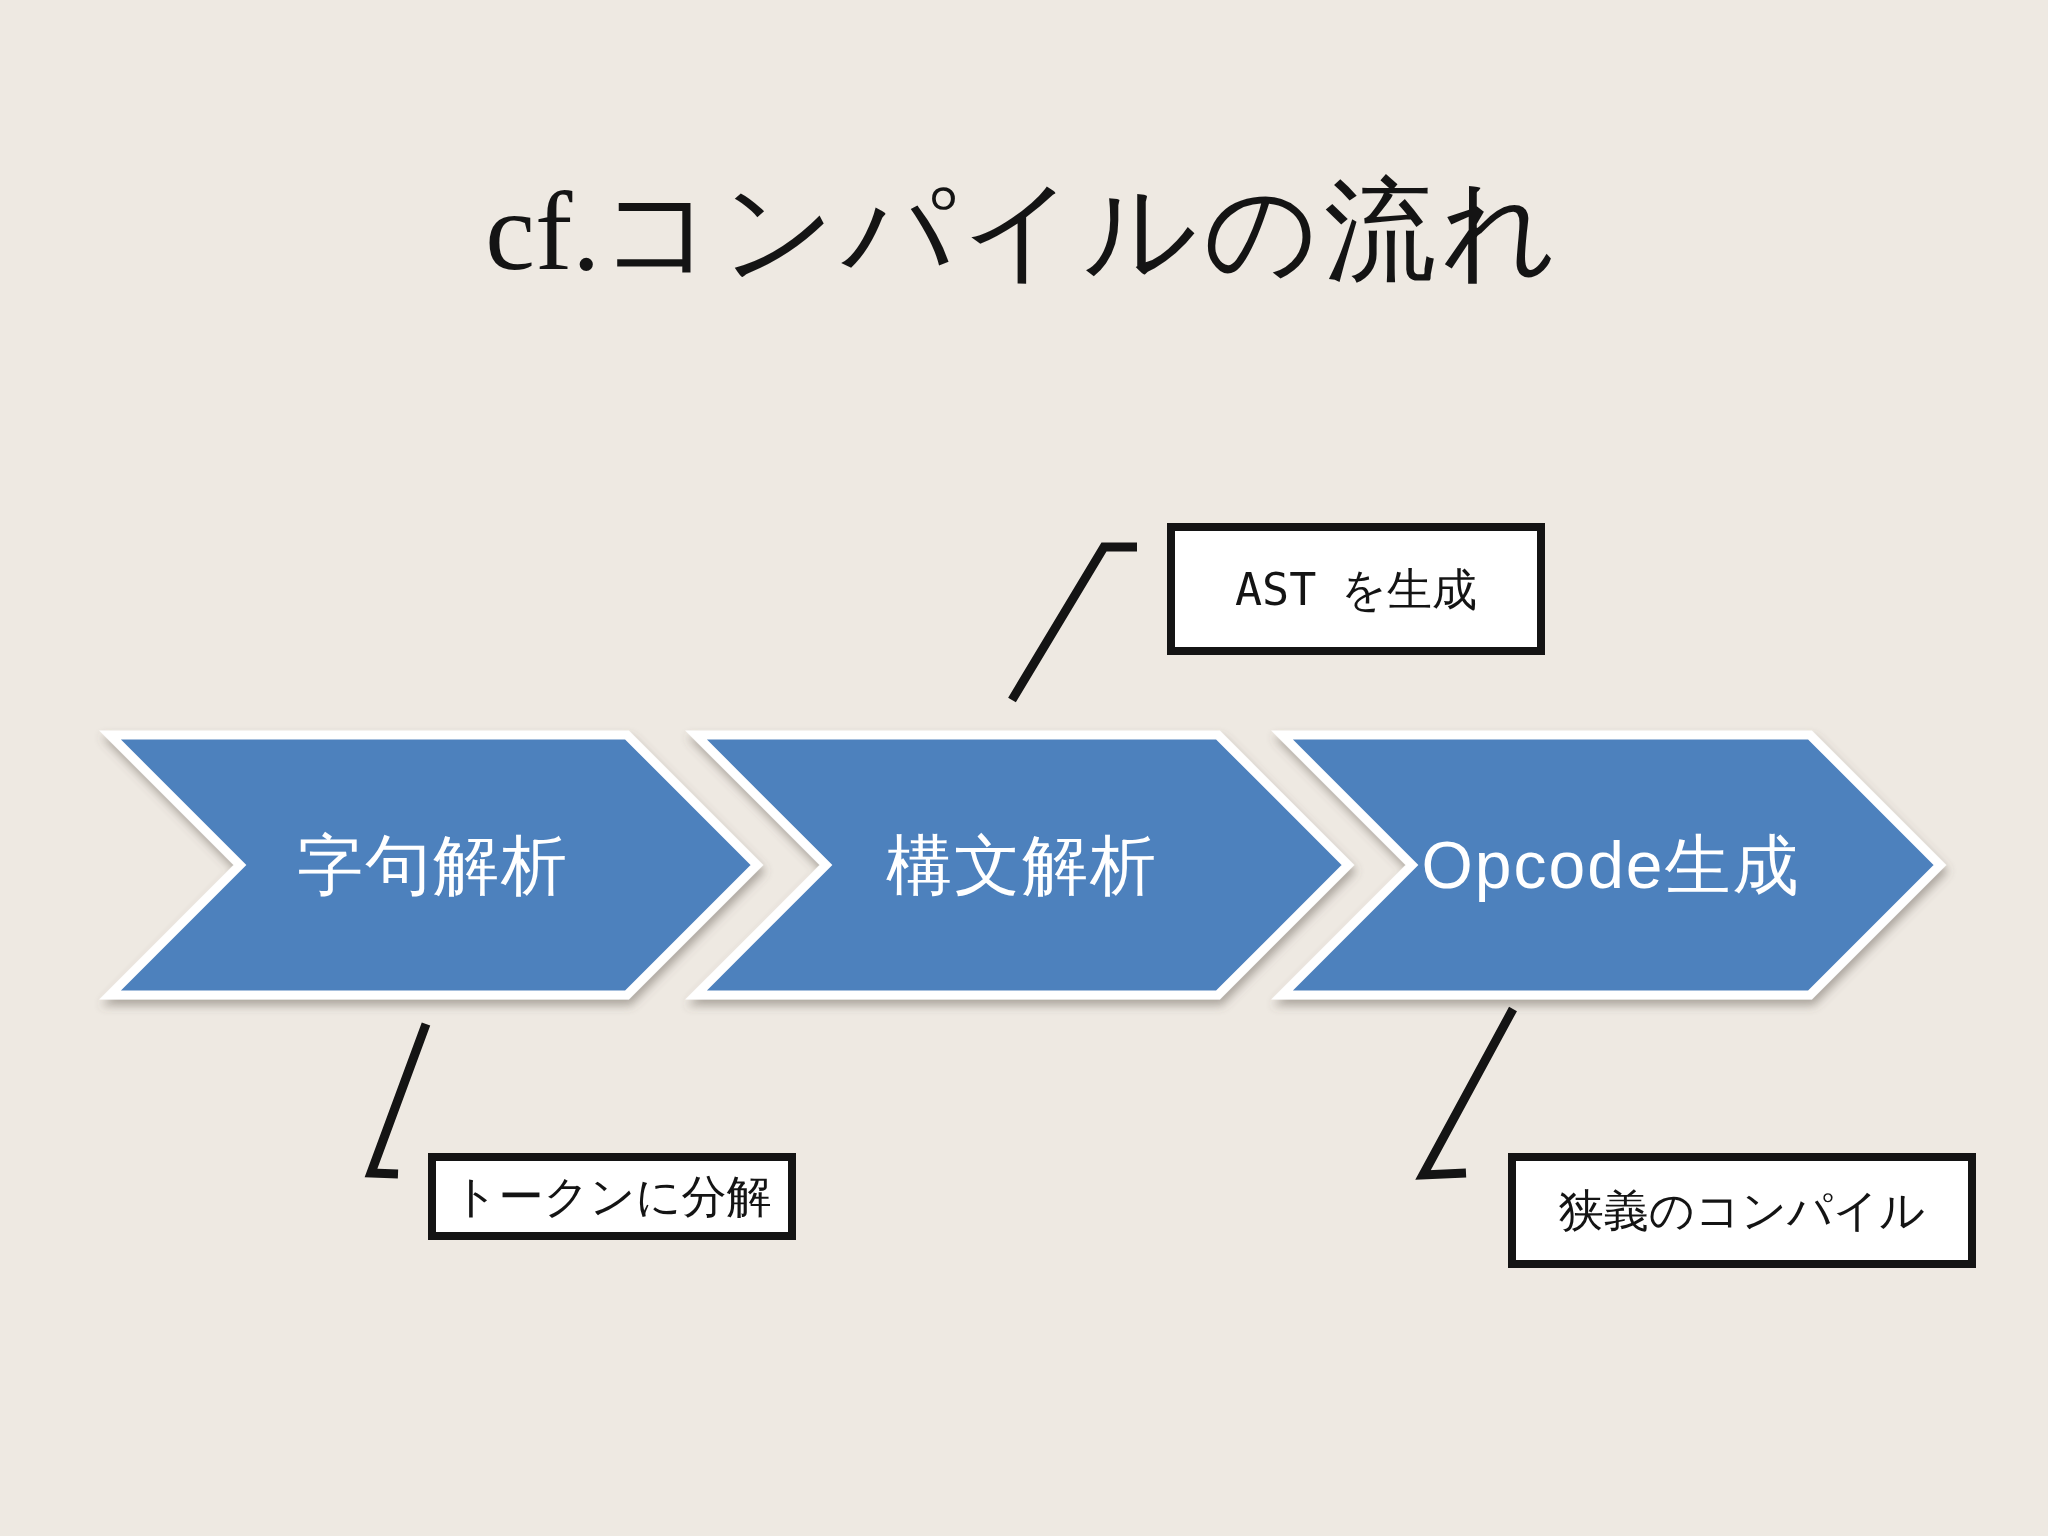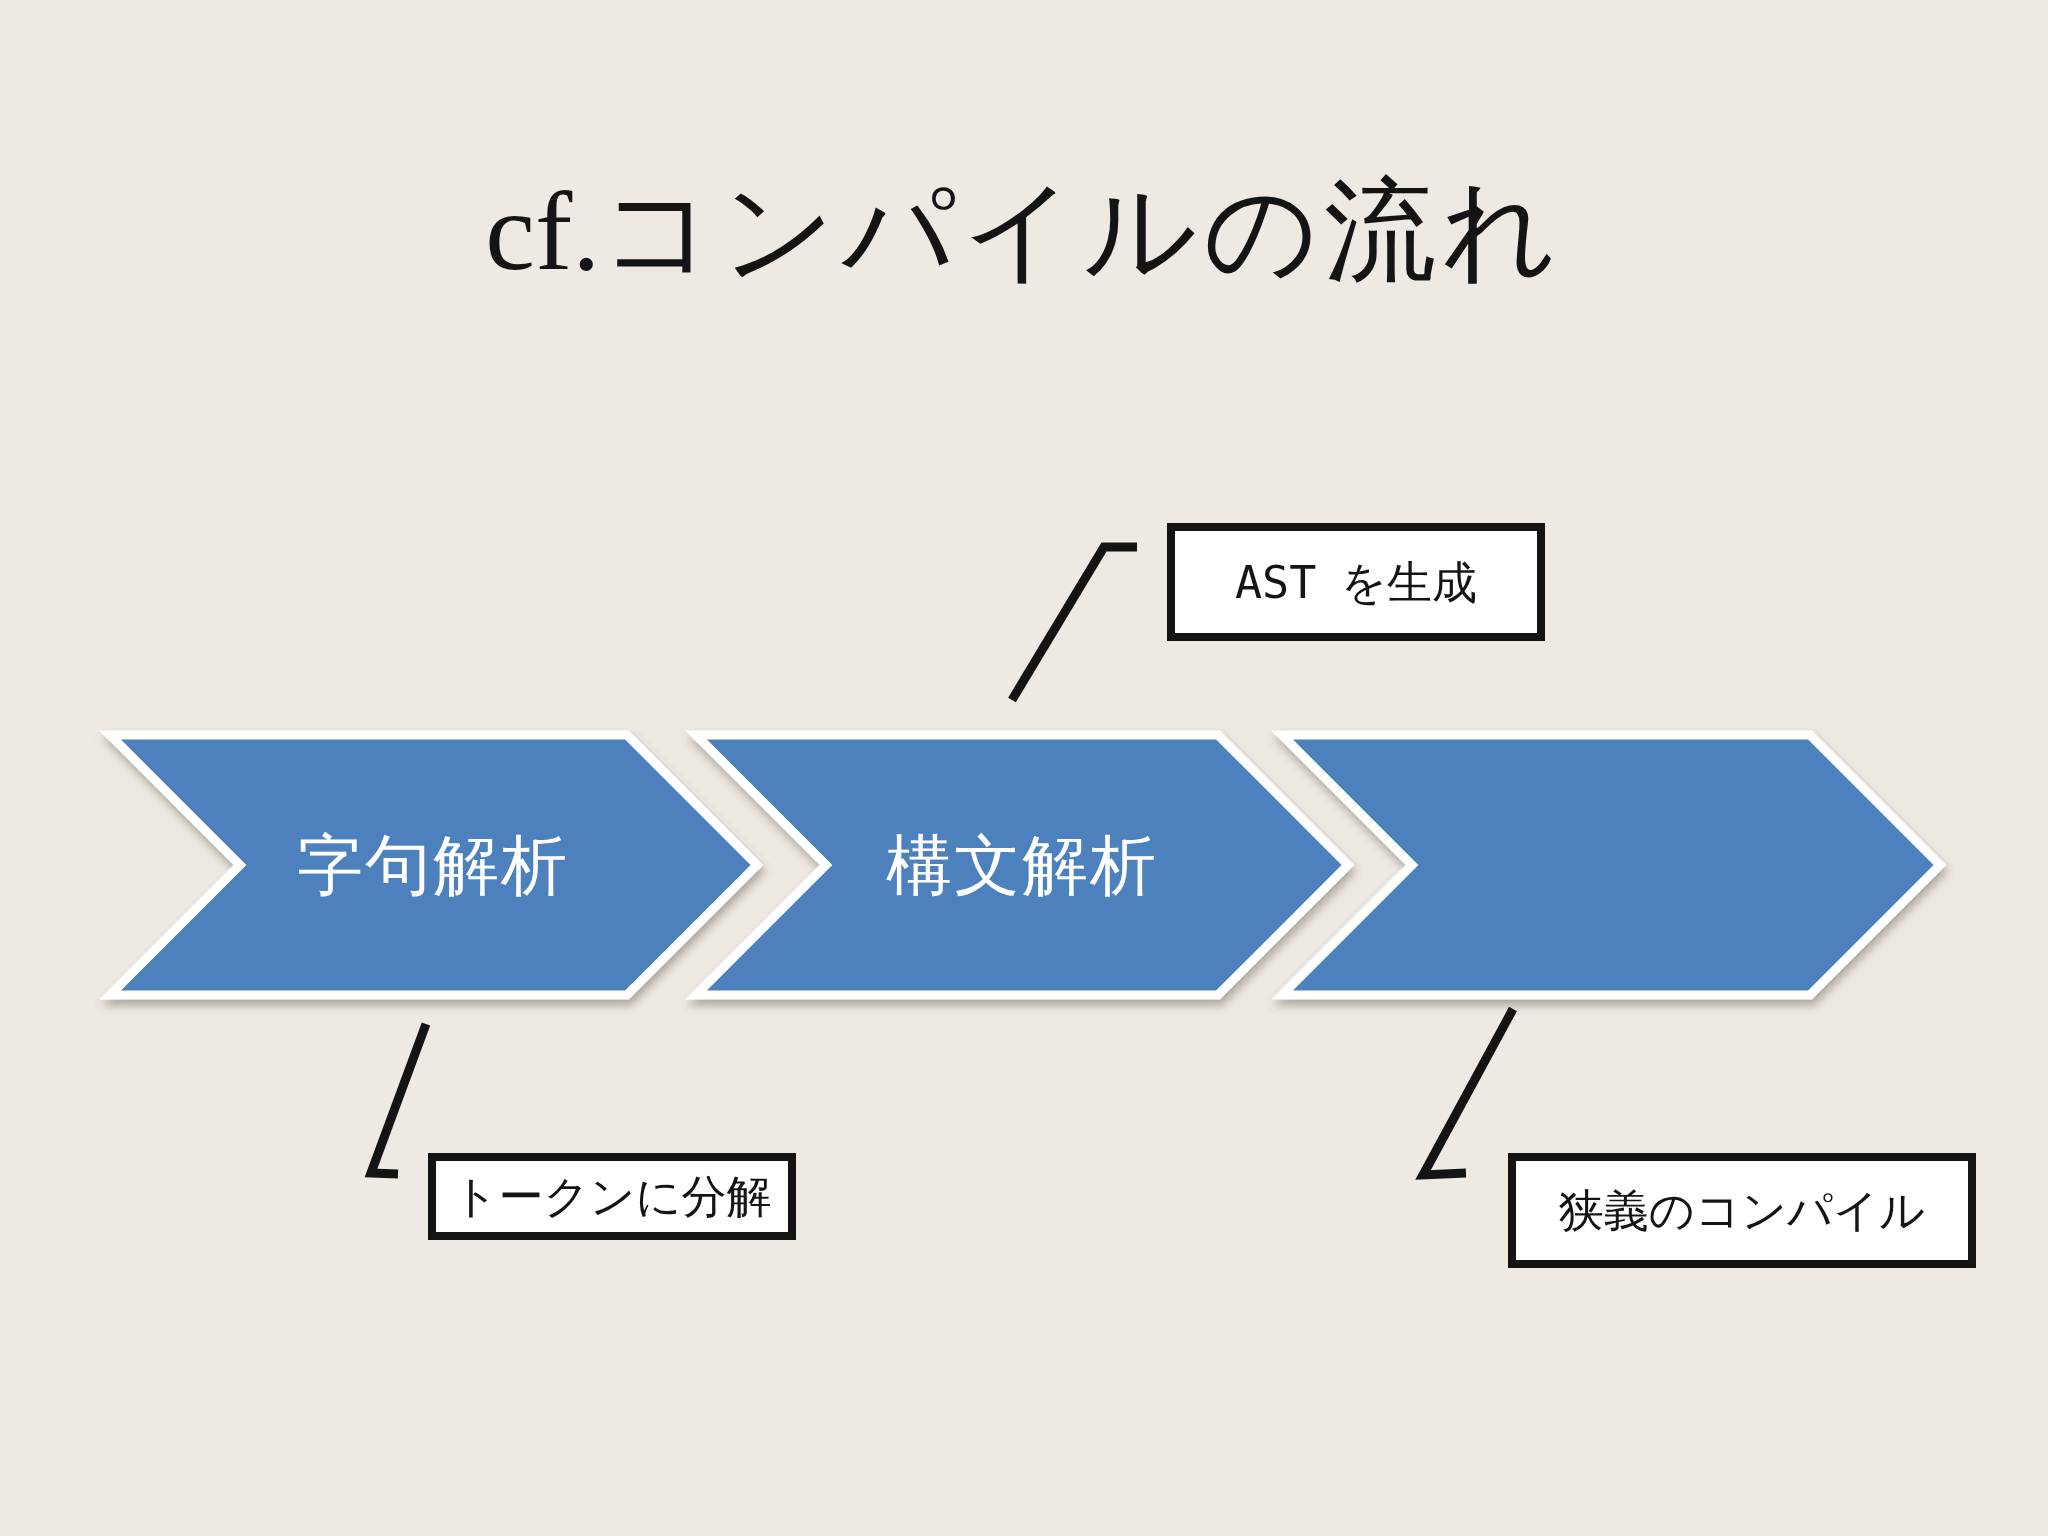--- a/index.html
+++ b/index.html
@@ -74,21 +74,21 @@
     justify-content: center;
     font-size: 45px;
     line-height: 1;
     white-space: nowrap;
   }
   .callout .mono {
     font-family: "DejaVu Sans Mono", monospace;
   }
   .callout .gap { margin-left: 0.55em; }
 
-  .callout.ast     { left: 1167px; top: 523px;  width: 378px; height: 118px; }
+  .callout.ast     { left: 1167px; top: 523px;  width: 378px; height: 132px; }
   .callout.tokens  { left: 428px;  top: 1153px; width: 368px; height: 87px; }
   .callout.compile { left: 1508px; top: 1153px; width: 468px; height: 115px; }
 
   .label-1 { left: 433px;  top: 865px; }
   .label-2 { left: 1022px; top: 865px; }
   .label-3 { left: 1611px; top: 865px; }
 </style>
 </head>
 <body>
 
@@ -109,20 +109,21 @@
       <polygon class="chev" points="1282,735 1810,735 1940,865 1810,995 1282,995 1412,865"></polygon>
     </g>
 
     <polyline class="leader" points="1137,547 1104,547 1012,700"></polyline>
     <polyline class="leader" points="426,1024 371,1173 398,1174"></polyline>
     <polyline class="leader" points="1513,1009 1423,1175 1466,1173"></polyline>
   </svg>
 
   <div class="arrow-label label-1">字句解析</div>
   <div class="arrow-label label-2">構文解析</div>
+  <div class="arrow-label label-3">Opcode生成</div>
 
   <div class="callout ast">
       <span class="mono">AST</span>
       <span class="gap">を生成</span>
     </div>
 
   <div class="callout tokens">
       <span>トークンに分解</span>
     </div>
 

